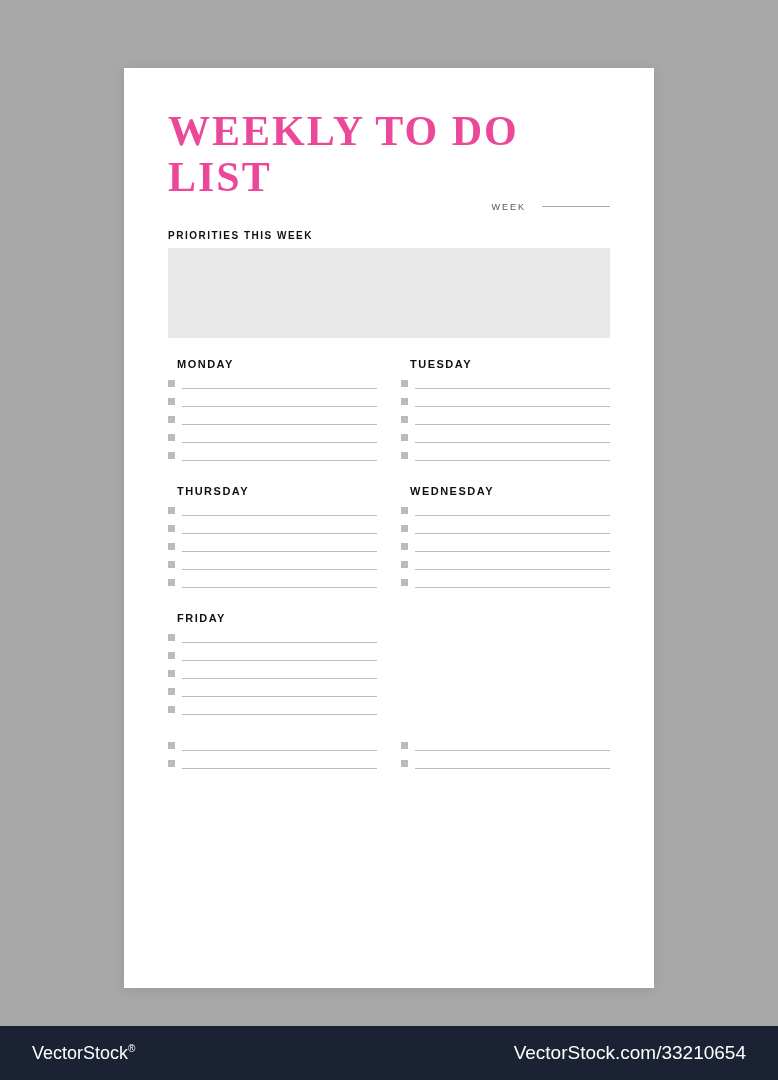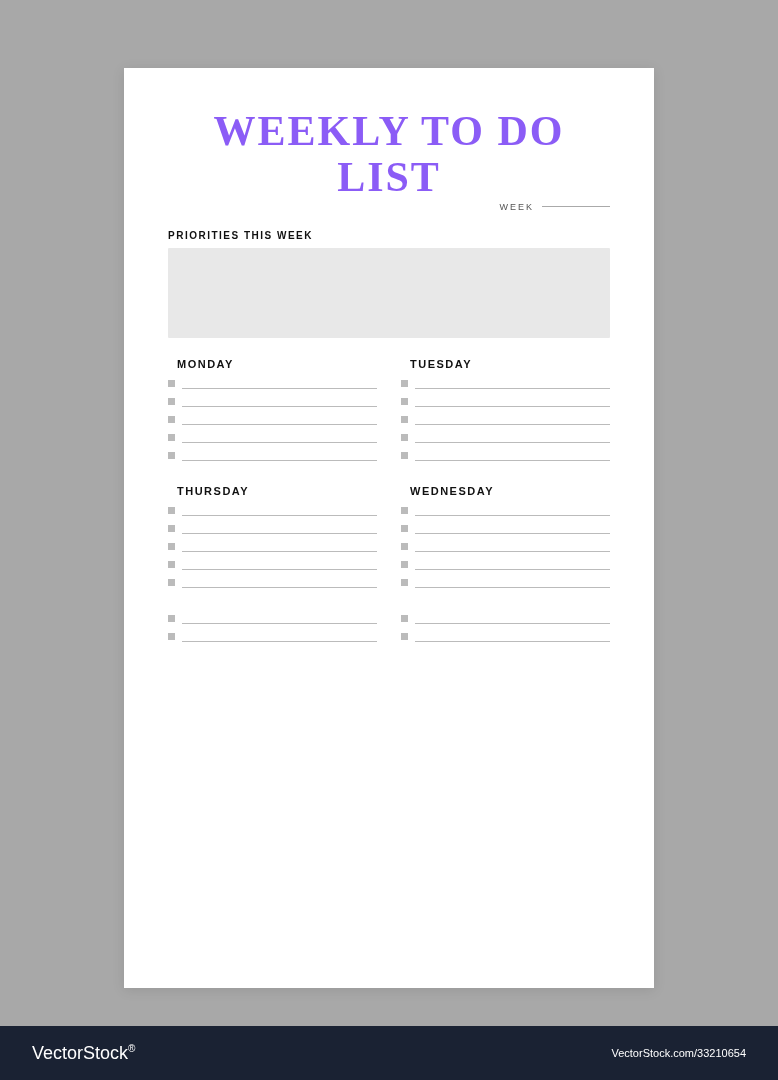--- a/index.html
+++ b/index.html
@@ -41,42 +41,42 @@
       flex-direction: column;
       align-items: flex-start;
       margin-bottom: 8px;
     }
 
     .main-title {
       font-size: 42px;
       font-weight: 700;
       letter-spacing: 2px;
       font-family: Georgia, serif;
-      color: #8b5cf6;
+      color: #ec4899;
       line-height: 1.1;
       width: 100%;
-      text-align: center;
+      text-align: left;
     }
 
     .week-row {
       display: flex;
       align-items: center;
       justify-content: flex-end;
       width: 100%;
       margin-top: 2px;
       margin-bottom: 10px;
     }
 
     .week-label {
       font-size: 9px;
       letter-spacing: 2px;
       color: #555;
       font-family: Arial, sans-serif;
       text-transform: uppercase;
-      margin-right: 8px;
+      margin-right: 16px;
     }
 
     .week-line {
       display: inline-block;
       width: 68px;
       border-bottom: 1px solid #aaa;
       margin-bottom: 2px;
     }
 
     .priorities-label {
@@ -169,21 +169,21 @@
       font-weight: 400;
       text-align: right;
     }
 
     .footer-logo sup {
       font-size: 10px;
     }
 
     .footer-url {
       color: #fff;
-      font-size: 11px;
+      font-size: 19px;
       font-family: Arial, sans-serif;
     }
   </style>
 </head>
 <body>
 
 <div class="page-wrapper">
   <div class="paper">
 
     <div class="header">
@@ -288,20 +288,43 @@
         <div class="task-item">
             <div class="task-checkbox"></div>
             <div class="task-line"></div>
           </div>
         <div class="task-item">
             <div class="task-checkbox"></div>
             <div class="task-line"></div>
           </div>
       </div>
 
+      <div class="day-section">
+        <div class="day-label">FRIDAY</div>
+        <div class="task-item">
+            <div class="task-checkbox"></div>
+            <div class="task-line"></div>
+          </div>
+        <div class="task-item">
+            <div class="task-checkbox"></div>
+            <div class="task-line"></div>
+          </div>
+        <div class="task-item">
+            <div class="task-checkbox"></div>
+            <div class="task-line"></div>
+          </div>
+        <div class="task-item">
+            <div class="task-checkbox"></div>
+            <div class="task-line"></div>
+          </div>
+        <div class="task-item">
+            <div class="task-checkbox"></div>
+            <div class="task-line"></div>
+          </div>
+      </div>
 
     </div>
 
     <div class="sunday-section">
       <div class="sunday-grid">
         <div>
           <div class="task-item">
               <div class="task-checkbox"></div>
               <div class="task-line"></div>
             </div>

